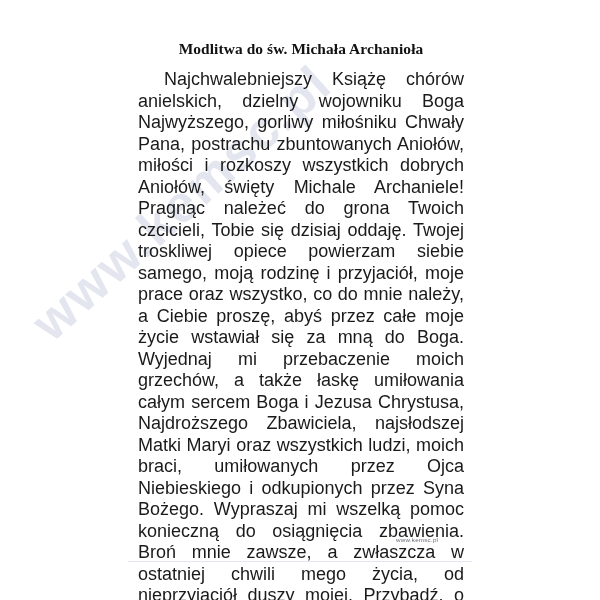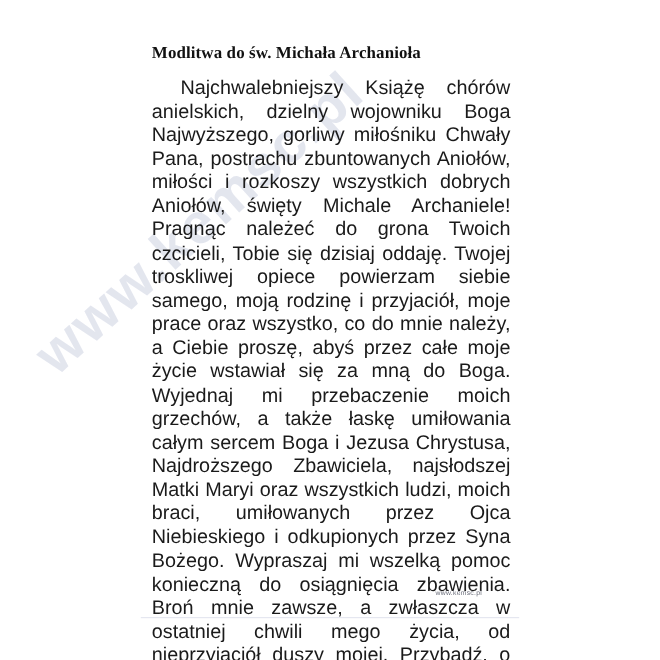--- a/index.html
+++ b/index.html
@@ -65,20 +65,21 @@
     left: 138px;
     top: 40px;
     width: 326px;
   }
 
   #title {
     font-family: "Liberation Serif", serif;
     font-weight: bold;
     font-size: 15.4px;
     color: #111111;
+    text-align: center;
     letter-spacing: 0.1px;
     margin: 0 0 11px 0;
     white-space: nowrap;
   }
 
   .para {
     font-family: Liberation Sans, sans-serif;
     font-size: 18px;
     line-height: 21.5px;
     color: #1a1a1a;

